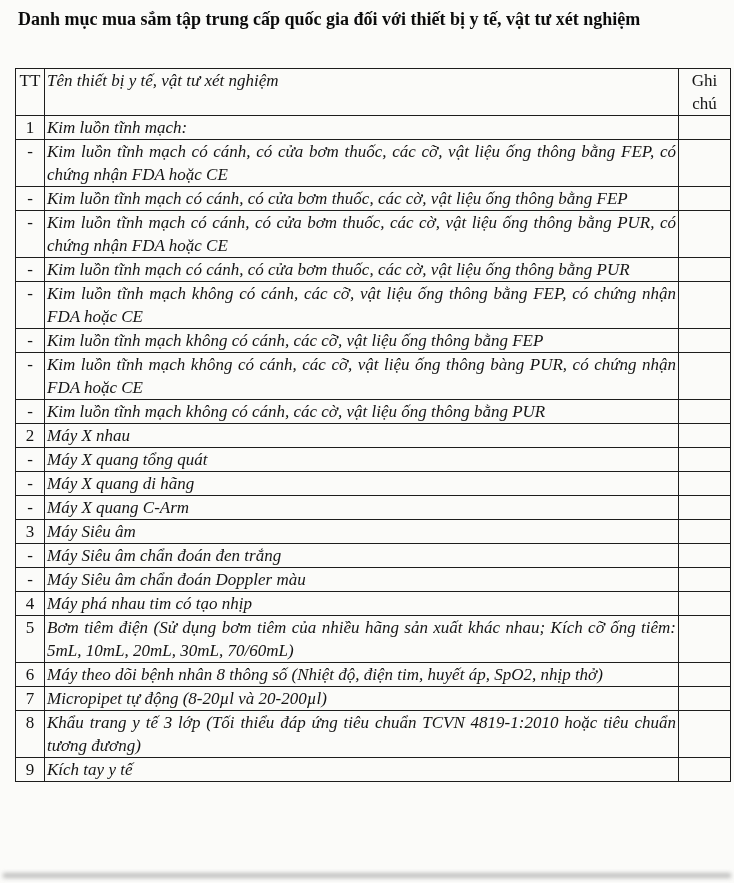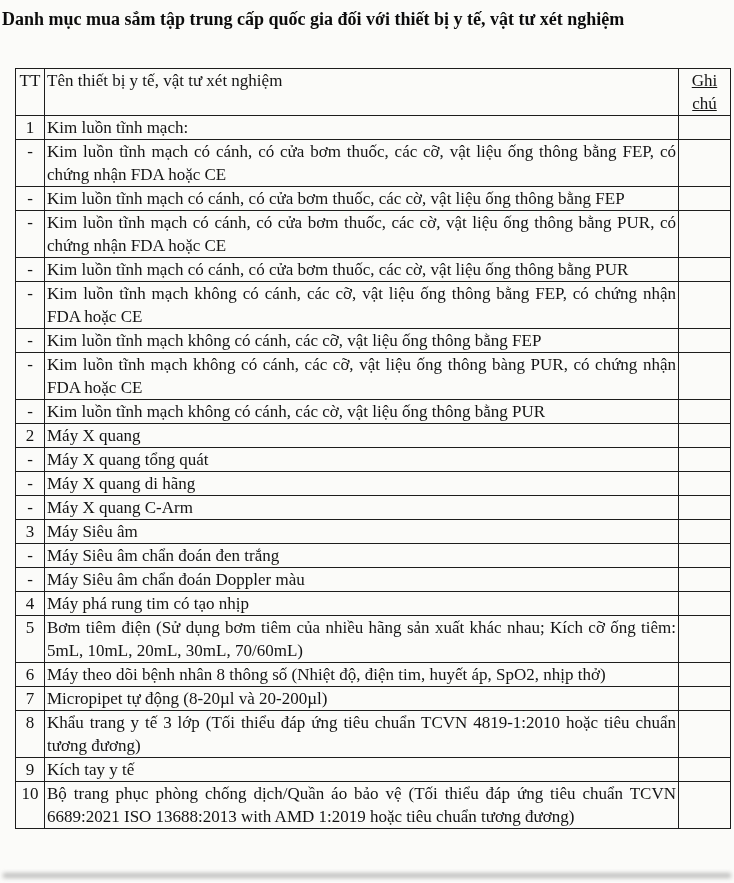--- a/index.html
+++ b/index.html
@@ -13,21 +13,21 @@
     font-family: "Liberation Serif", serif;
     color: #141414;
     position: relative;
     overflow: hidden;
   }
   .doc-title {
     font-weight: bold;
     font-size: 18px;
     line-height: 24.5px;
     color: #0c0c0c;
-    margin: 7px 26px 3px 2px;
+    margin: 7px 26px 3px 18px;
     max-width: 694px;
     text-align: justify;
   }
   table.equipment-table {
     border-collapse: collapse;
     margin-left: 15px;
     width: 715px;
     table-layout: fixed;
     margin-top: 36px;
   }
@@ -44,24 +44,24 @@
   .col-tt   { width: 29px; }
   .col-name { width: 634px; }
   .col-note { width: 52px; }
   .cell-tt {
     text-align: center;
     padding: 0 1px;
   }
   .cell-name {
     text-align: justify;
     padding: 0 5px 0 4px;
+    font-style: italic;
   }
   .cell-note {
     padding: 0 3px;
-    text-decoration: underline;
   }
   thead .cell-name {
     text-align: left;
   }
   thead th {
     height: 46px;
   }
   
   .scan-artifact {
     position: absolute;
@@ -143,21 +143,21 @@
   </tr>
 
   <tr>
     <td class="cell-tt">-</td>
     <td class="cell-name">Kim luồn tĩnh mạch không có cánh, các cờ, vật liệu ống thông bằng PUR</td>
     <td class="cell-note"></td>
   </tr>
 
   <tr>
     <td class="cell-tt">2</td>
-    <td class="cell-name">Máy X quang</td>
+    <td class="cell-name">Máy X nhau</td>
     <td class="cell-note"></td>
   </tr>
 
   <tr>
     <td class="cell-tt">-</td>
     <td class="cell-name">Máy X quang tổng quát</td>
     <td class="cell-note"></td>
   </tr>
 
   <tr>
@@ -185,21 +185,21 @@
   </tr>
 
   <tr>
     <td class="cell-tt">-</td>
     <td class="cell-name">Máy Siêu âm chẩn đoán Doppler màu</td>
     <td class="cell-note"></td>
   </tr>
 
   <tr>
     <td class="cell-tt">4</td>
-    <td class="cell-name">Máy phá rung tim có tạo nhịp</td>
+    <td class="cell-name">Máy phá nhau tim có tạo nhịp</td>
     <td class="cell-note"></td>
   </tr>
 
   <tr>
     <td class="cell-tt">5</td>
     <td class="cell-name">Bơm tiêm điện (Sử dụng bơm tiêm của nhiều hãng sản xuất khác nhau; Kích cỡ ống tiêm: 5mL, 10mL, 20mL, 30mL, 70/60mL)</td>
     <td class="cell-note"></td>
   </tr>
 
   <tr>
@@ -219,21 +219,16 @@
     <td class="cell-name">Khẩu trang y tế 3 lớp (Tối thiểu đáp ứng tiêu chuẩn TCVN 4819-1:2010 hoặc tiêu chuẩn tương đương)</td>
     <td class="cell-note"></td>
   </tr>
 
   <tr>
     <td class="cell-tt">9</td>
     <td class="cell-name">Kích tay y tế</td>
     <td class="cell-note"></td>
   </tr>
 
-  <tr>
-    <td class="cell-tt">10</td>
-    <td class="cell-name">Bộ trang phục phòng chống dịch/Quần áo bảo vệ (Tối thiểu đáp ứng tiêu chuẩn TCVN 6689:2021 ISO 13688:2013 with AMD 1:2019 hoặc tiêu chuẩn tương đương)</td>
-    <td class="cell-note"></td>
-  </tr>
 </tbody>
 </table>
 
 <div class="scan-artifact"></div>
 
 </body></html>

